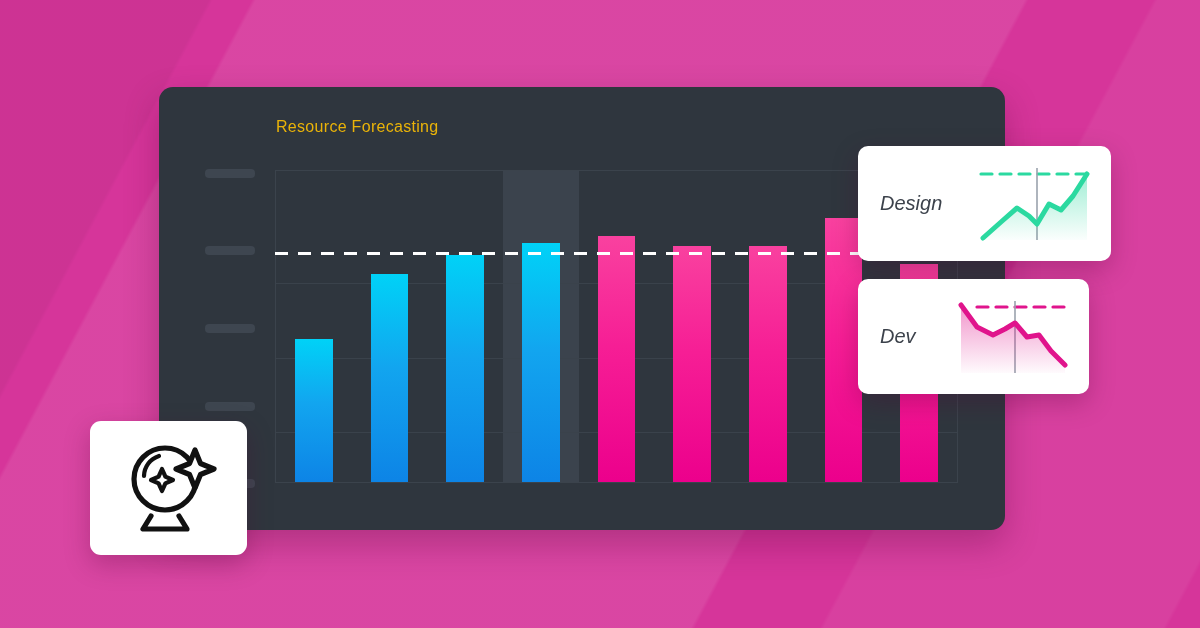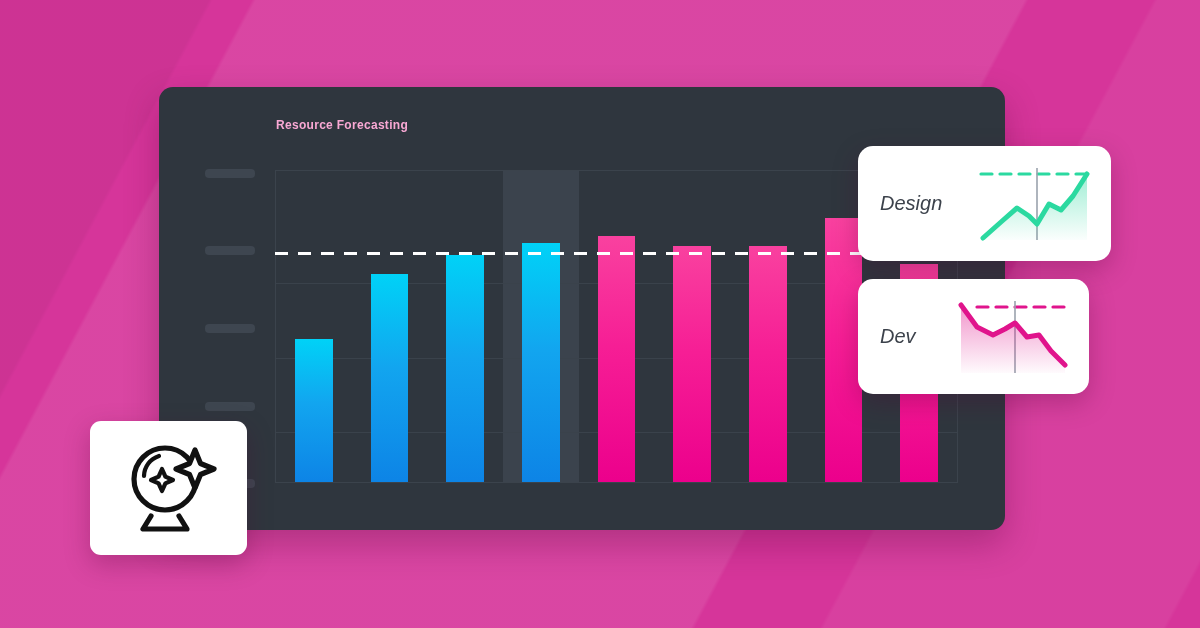--- a/index.html
+++ b/index.html
@@ -46,22 +46,22 @@
   }
 
   
   #panel{
     position:absolute;left:159px;top:87px;width:846px;height:443px;
     background:#2f363e;border-radius:14px;
     box-shadow:0 14px 34px rgba(90,6,60,0.32);
   }
   #panel-title{
     position:absolute;left:117px;top:31px;
-    font-size:12px;font-weight:bold;letter-spacing:.3px;
-    color:#f9a8d4;white-space:nowrap;
+    font-size:16px;font-weight:normal;letter-spacing:.3px;
+    color:#eab308;white-space:nowrap;
   }
 
   
   .skel{
     position:absolute;left:46px;width:50px;height:9px;
     background:#3e4650;border-radius:4px;
   }
 
   
   #plot{
@@ -76,21 +76,21 @@
     position:absolute;left:-1px;right:-1px;height:3px;
     background:repeating-linear-gradient(to right,
       #ffffff 0px,#ffffff 13px,rgba(255,255,255,0) 13px,rgba(255,255,255,0) 23px);
   }
   .bar{position:absolute;bottom:0;}
   .bar.blue{background:linear-gradient(180deg,#00d2f7 0%,#12a5ef 45%,#0d84e6 100%);}
   .bar.pink{background:linear-gradient(180deg,#f9419f 0%,#f61e95 45%,#ec008c 100%);}
 
   
   .fcard{
-    position:absolute;background:#ffffff;border-radius:15px;
+    position:absolute;background:#ffffff;border-radius:10px;
     box-shadow:0 9px 26px rgba(80,5,52,0.28);
     display:flex;align-items:center;
   }
   #card-design{left:858px;top:146px;width:253px;height:115px;}
   #card-dev{left:858px;top:279px;width:231px;height:115px;}
   .fcard-label{
     font-style:italic;font-size:20px;color:#3c424b;
     margin-left:22px;white-space:nowrap;
   }
   .spark{position:absolute;right:16px;top:14px;}

